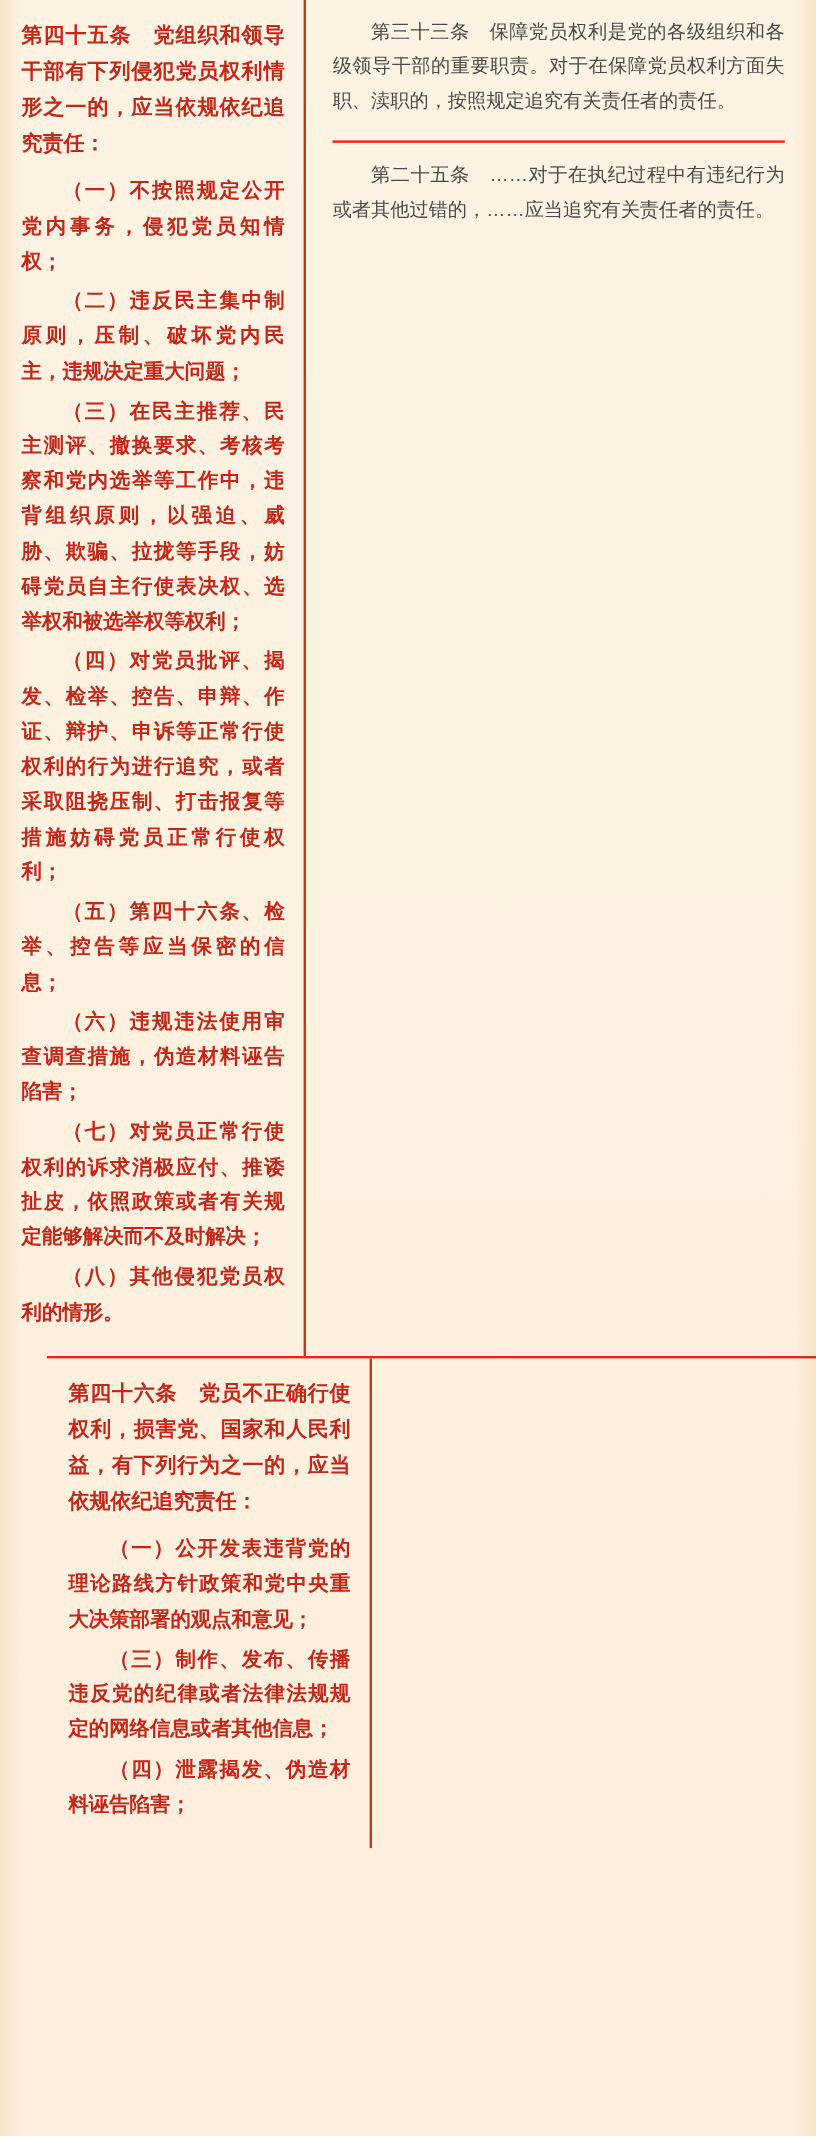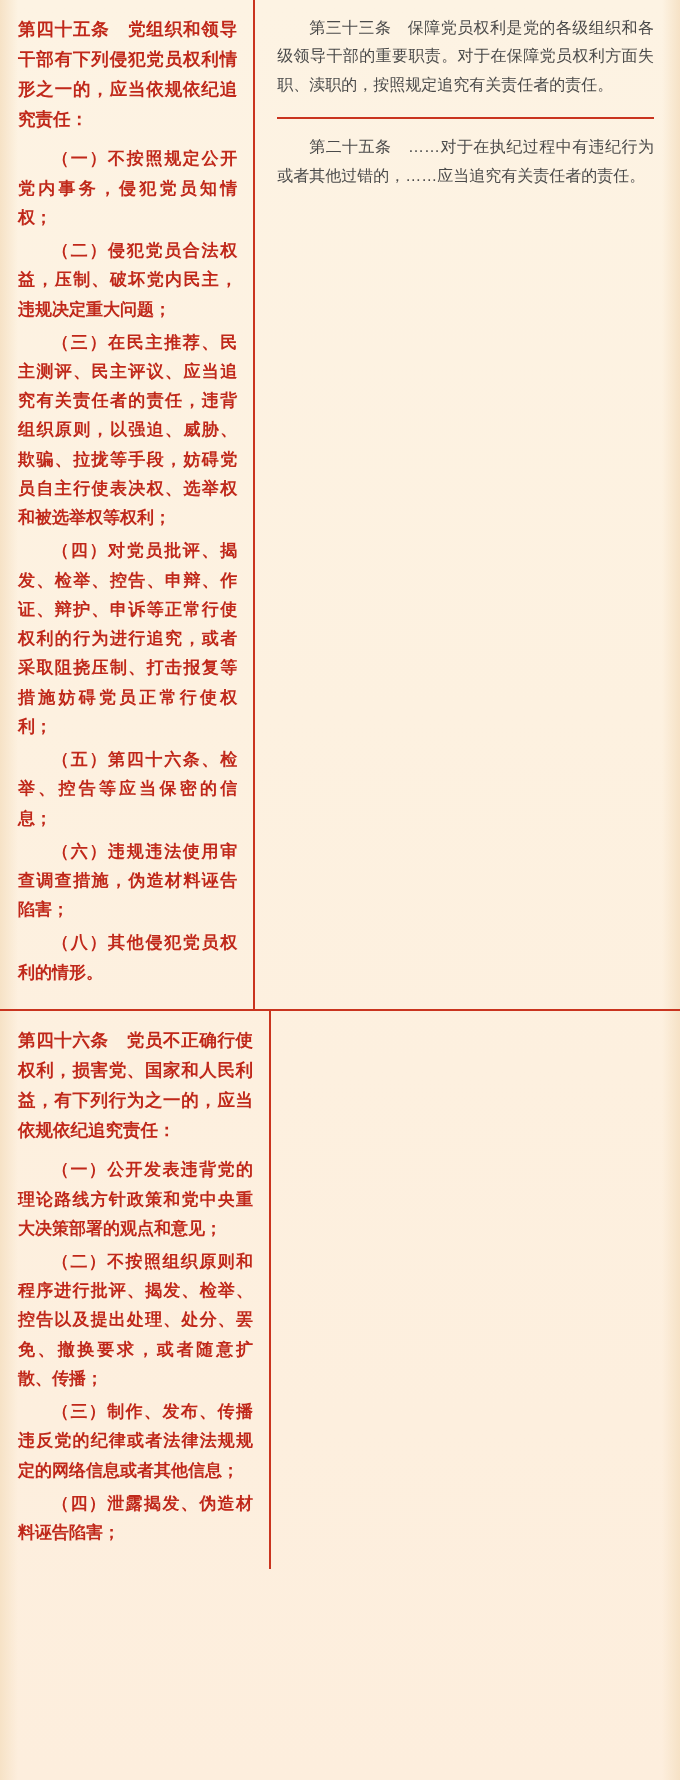--- a/index.html
+++ b/index.html
@@ -32,20 +32,21 @@
     background: linear-gradient(270deg, #f6e2c6 0%, rgba(253,243,227,0) 100%);
   }
   .block {
     display: flex;
     flex-direction: row;
     align-items: stretch;
     position: relative;
   }
   .block + .block {
     border-top: 2px solid #c9341f;
+    margin-left: 39px;
   }
   .col-main {
     width: 271px;
     box-sizing: border-box;
     padding: 14px 16px 18px 18px;
     border-right: 2px solid #c9341f;
   }
   .col-side {
     width: 452px;
     box-sizing: border-box;
@@ -95,36 +96,36 @@
 <body>
 
 <div class="page">
   <div class="edge-left"></div>
   <div class="edge-right"></div>
 
   <div class="block block-1">
     <div class="col-main">
       <p class="art">第四十五条　党组织和领导干部有下列侵犯党员权利情形之一的，应当依规依纪追究责任：</p>
       <p class="para">（一）不按照规定公开党内事务，侵犯党员知情权；</p>
-      <p class="para">（二）侵犯党员合法权益，压制、破坏党内民主，违规决定重大问题；</p>
-      <p class="para">（三）在民主推荐、民主测评、民主评议、应当追究有关责任者的责任，违背组织原则，以强迫、威胁、欺骗、拉拢等手段，妨碍党员自主行使表决权、选举权和被选举权等权利；</p>
+      <p class="para">（二）违反民主集中制原则，压制、破坏党内民主，违规决定重大问题；</p>
+      <p class="para">（三）在民主推荐、民主测评、撤换要求、考核考察和党内选举等工作中，违背组织原则，以强迫、威胁、欺骗、拉拢等手段，妨碍党员自主行使表决权、选举权和被选举权等权利；</p>
       <p class="para">（四）对党员批评、揭发、检举、控告、申辩、作证、辩护、申诉等正常行使权利的行为进行追究，或者采取阻挠压制、打击报复等措施妨碍党员正常行使权利；</p>
       <p class="para">（五）第四十六条、检举、控告等应当保密的信息；</p>
       <p class="para">（六）违规违法使用审查调查措施，伪造材料诬告陷害；</p>
+      <p class="para">（七）对党员正常行使权利的诉求消极应付、推诿扯皮，依照政策或者有关规定能够解决而不及时解决；</p>
       <p class="para">（八）其他侵犯党员权利的情形。</p>
     </div>
     <div class="col-side">
       <p class="side-art">第三十三条　保障党员权利是党的各级组织和各级领导干部的重要职责。对于在保障党员权利方面失职、渎职的，按照规定追究有关责任者的责任。</p>
       <div class="side-sep"></div>
       <p class="side-art">第二十五条　……对于在执纪过程中有违纪行为或者其他过错的，……应当追究有关责任者的责任。</p>
     </div>
   </div>
 
   <div class="block block-2">
     <div class="col-main">
       <p class="art">第四十六条　党员不正确行使权利，损害党、国家和人民利益，有下列行为之一的，应当依规依纪追究责任：</p>
       <p class="para">（一）公开发表违背党的理论路线方针政策和党中央重大决策部署的观点和意见；</p>
-      <p class="para">（二）不按照组织原则和程序进行批评、揭发、检举、控告以及提出处理、处分、罢免、撤换要求，或者随意扩散、传播；</p>
       <p class="para">（三）制作、发布、传播违反党的纪律或者法律法规规定的网络信息或者其他信息；</p>
       <p class="para">（四）泄露揭发、伪造材料诬告陷害；</p>
     </div>
   </div>
 </div>
 
 </body></html>

